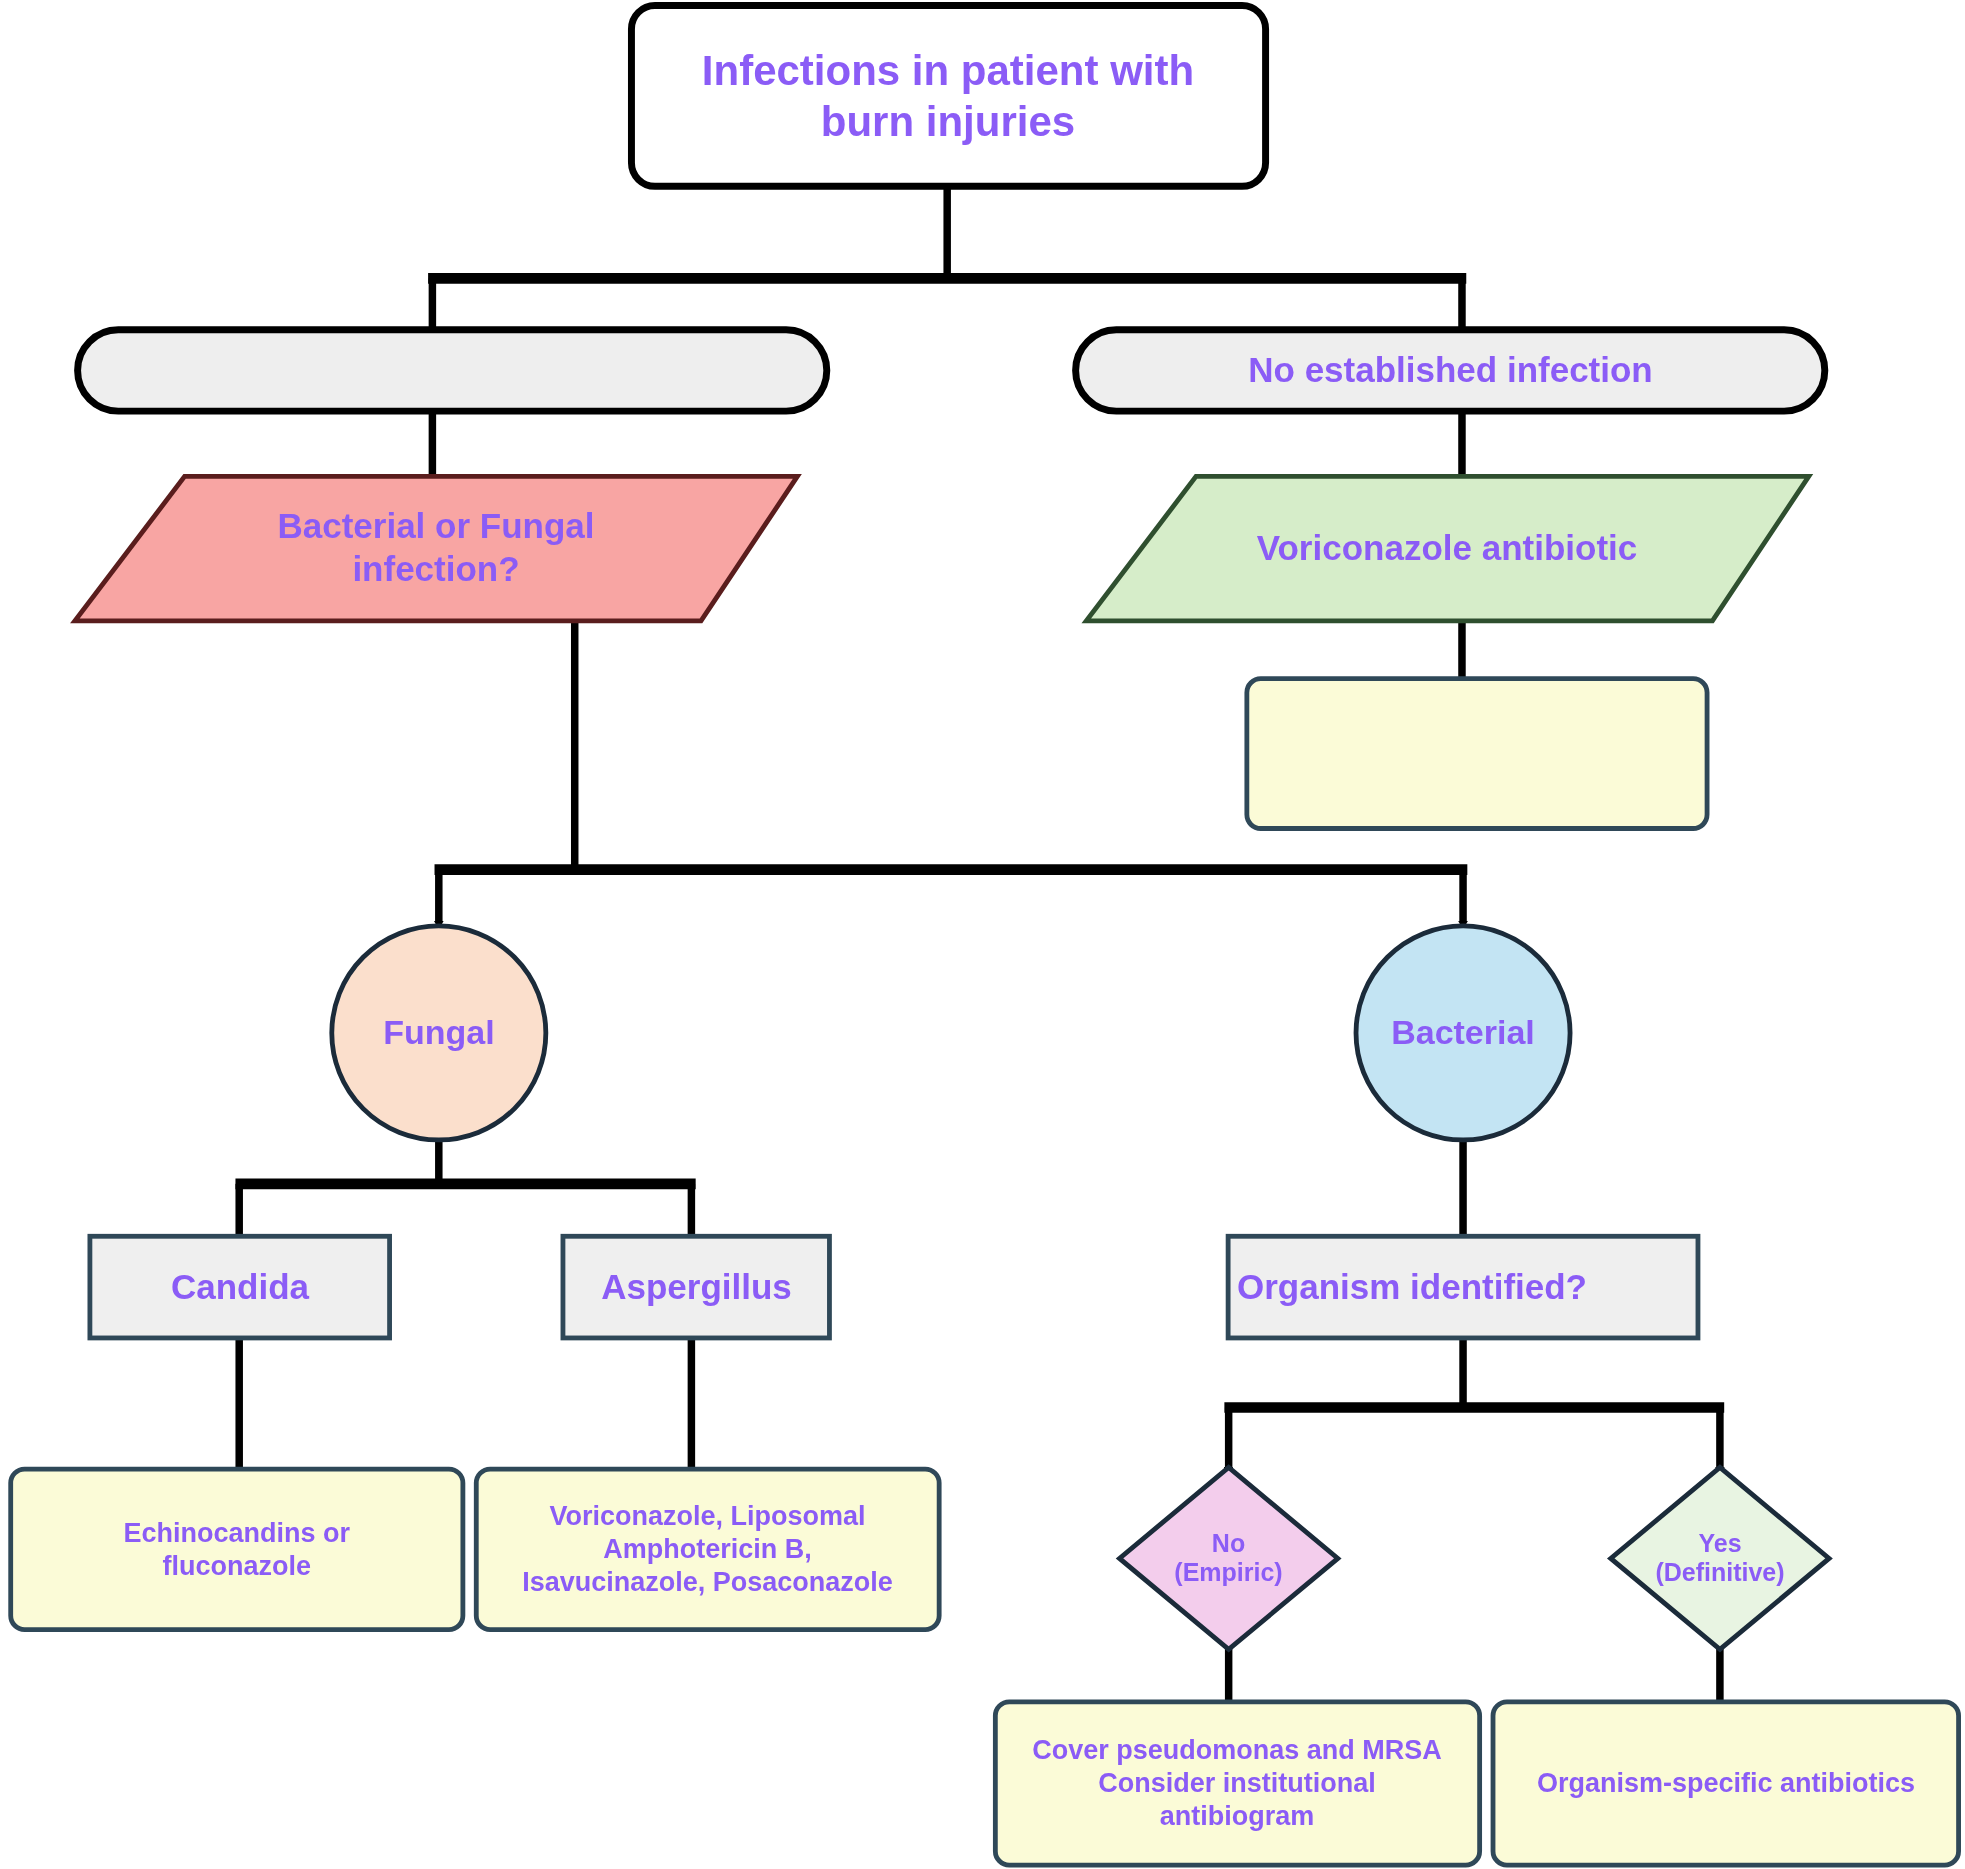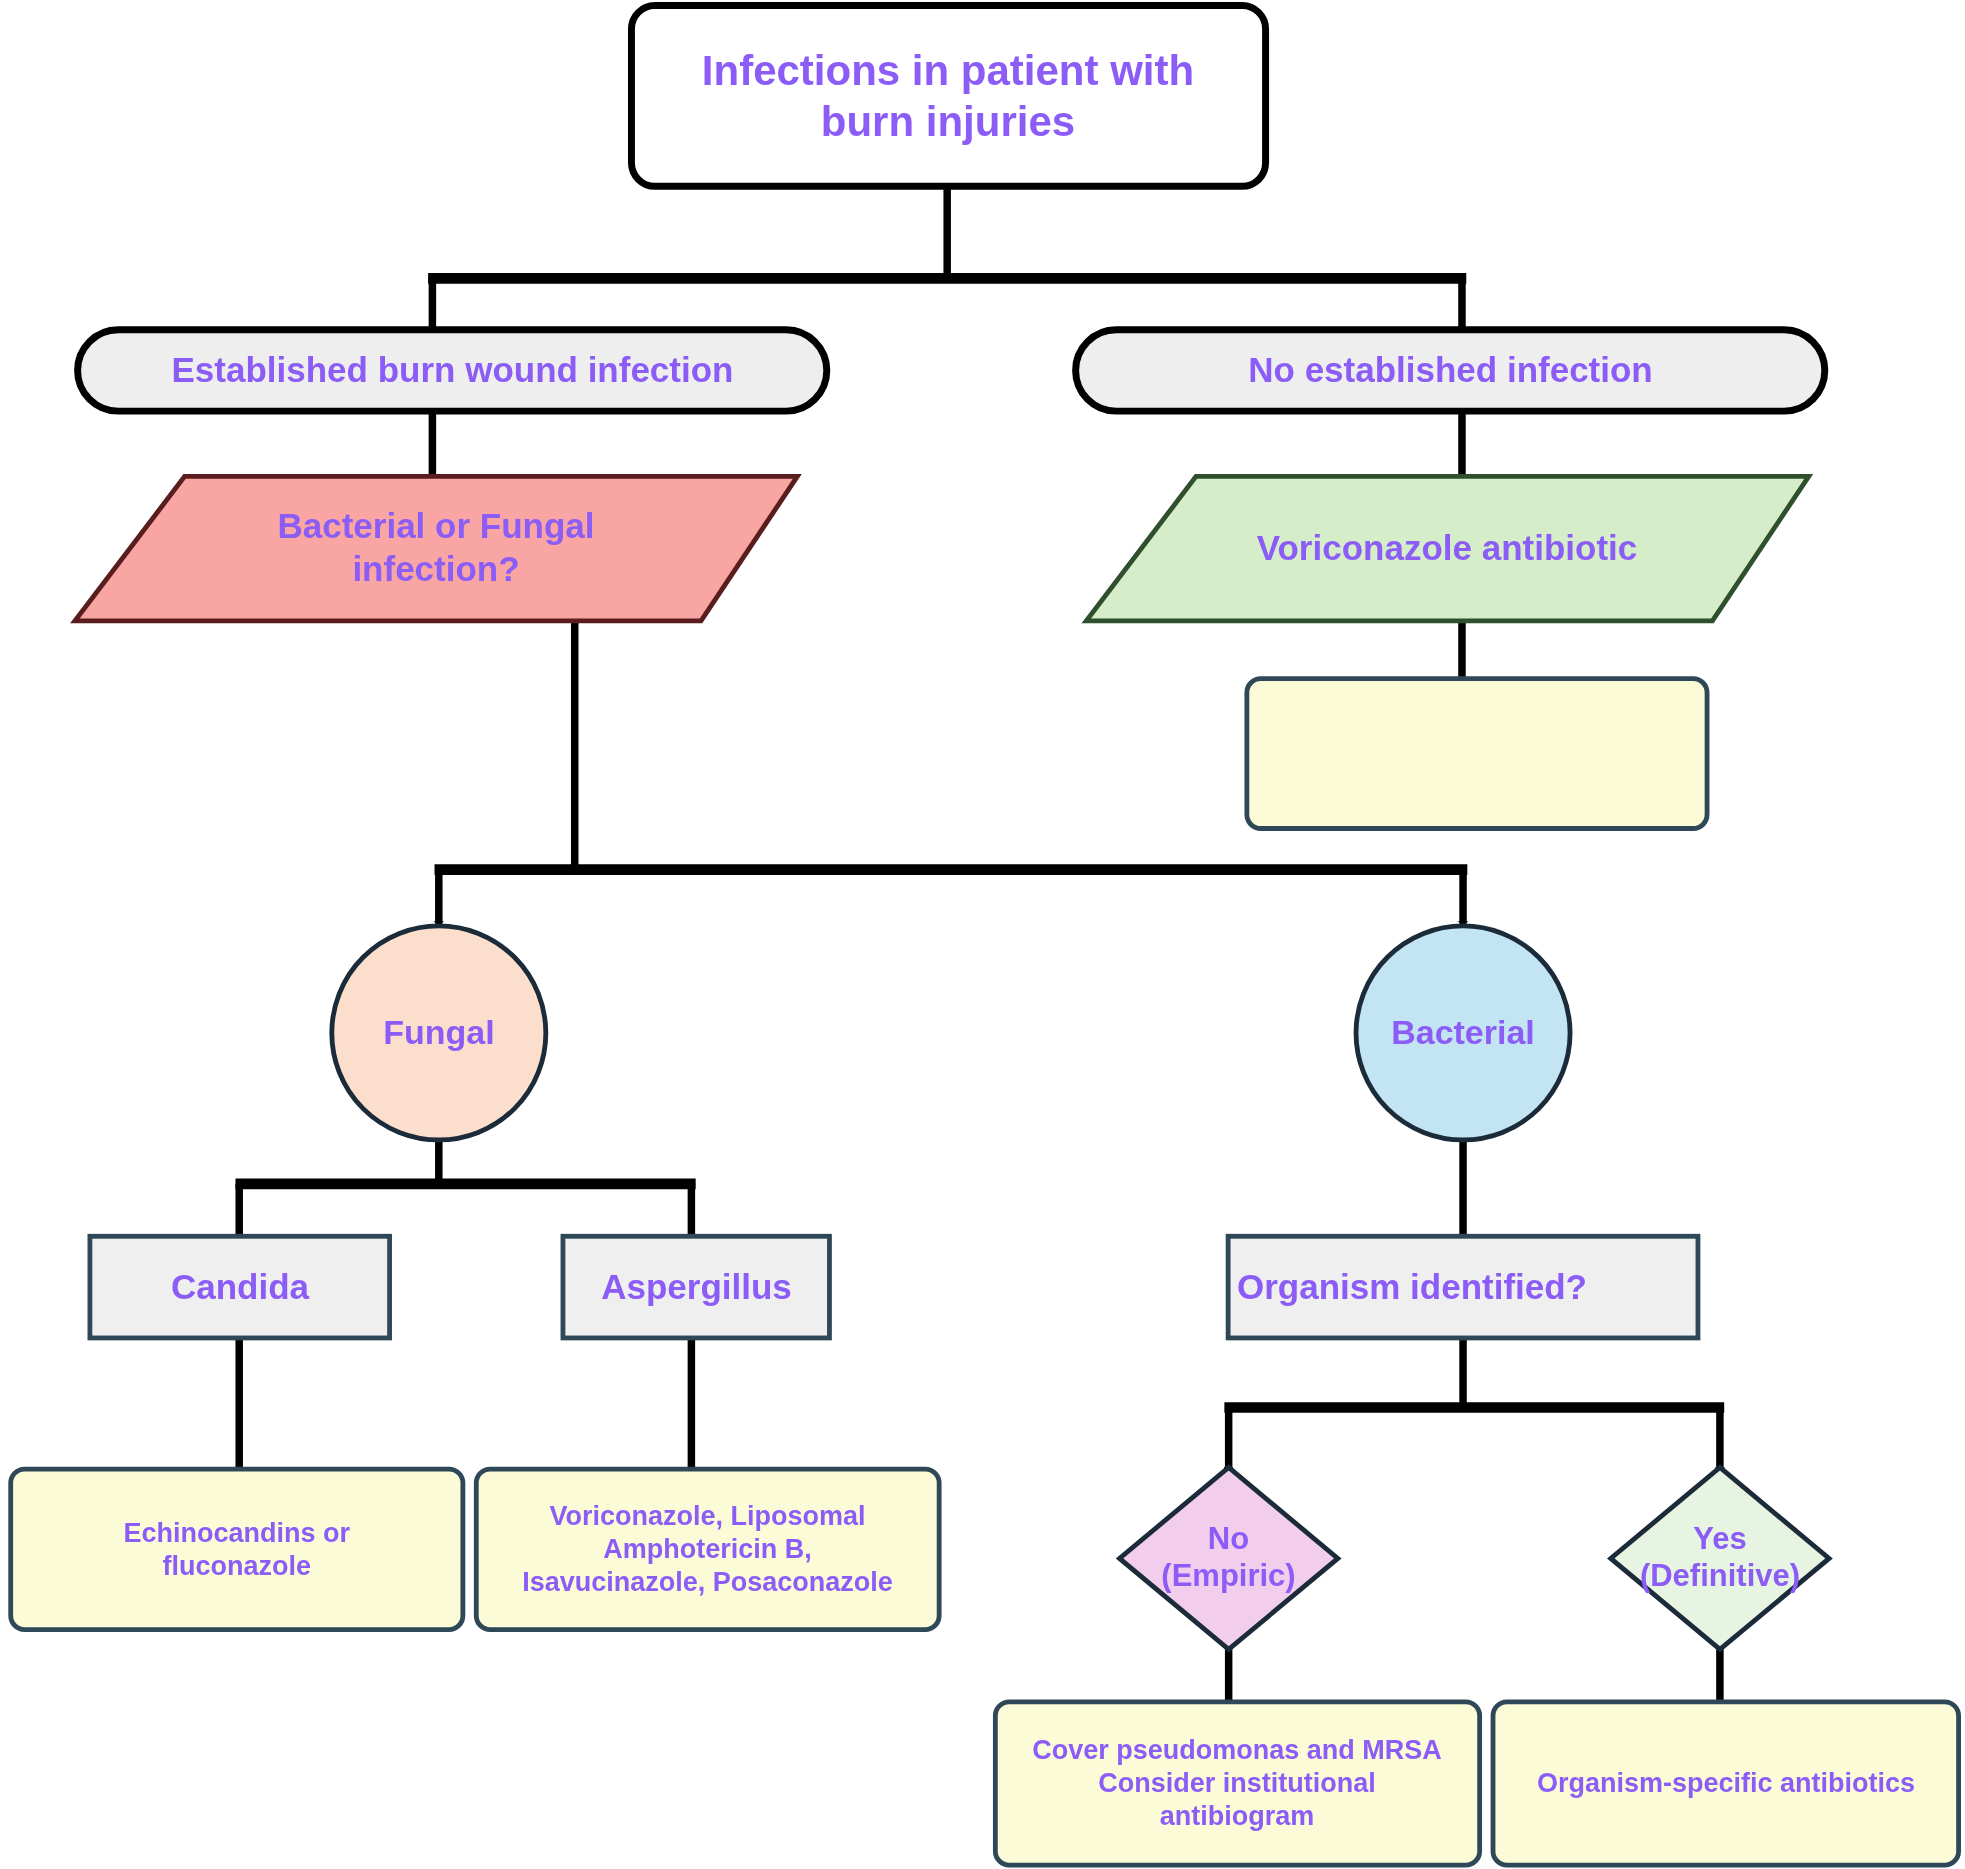--- a/index.html
+++ b/index.html
@@ -36,21 +36,21 @@
     line-height: 1.22;
     pointer-events: none;
     white-space: pre-line;
     box-sizing: border-box;
   }
   .lbl-root      { font-size: 42px; }
   .lbl-stadium   { font-size: 35px; }
   .lbl-para      { font-size: 35px; }
   .lbl-circle    { font-size: 34px; }
   .lbl-rect      { font-size: 35px; }
-  .lbl-diamond   { font-size: 31px; line-height: 1.18; }
+  .lbl-diamond   { font-size: 25px; line-height: 1.18; }
   .lbl-note      { font-size: 27px; }
   .lbl-note-lg   { font-size: 29px; }
 </style>
 </head>
 <body>
 
 <div id="flow-root">
 
   <svg class="flow-svg" viewBox="0 0 3672 3494">
     <defs>
@@ -129,21 +129,20 @@
     <polygon points="3214,2742 3418,2912 3214,3082 3010,2912" fill="#e8f4e2" stroke="#1b2b3a" stroke-width="9"></polygon>
 
     <rect x="1860" y="3180" width="905" height="305" rx="26" ry="26" fill="#fbfbd7" stroke="#2f4858" stroke-width="9"></rect>
 
     <rect x="2790" y="3180" width="870" height="305" rx="26" ry="26" fill="#fbfbd7" stroke="#2f4858" stroke-width="9"></rect>
   </svg>
 
   <div class="node-label lbl-root" style="left:631px; top:5.4px; width:634px; height:181px;">Infections in patient with
 burn injuries</div>
 
-  <div class="node-label lbl-stadium" style="left:78px; top:330px; width:749px; height:81px;">Established burn wound infection</div>
 
   <div class="node-label lbl-stadium" style="left:1076px; top:330px; width:749px; height:81px;">No established infection</div>
 
   <div class="node-label lbl-para" style="left:107px; top:476px; width:658px; height:144px;">Bacterial or Fungal
 infection?</div>
 
   <div class="node-label lbl-para" style="left:1118px; top:476px; width:658px; height:144px;">Voriconazole antibiotic</div>
 
 
   <div class="node-label lbl-circle" style="left:332px; top:926px; width:214px; height:214px;">Fungal</div>

